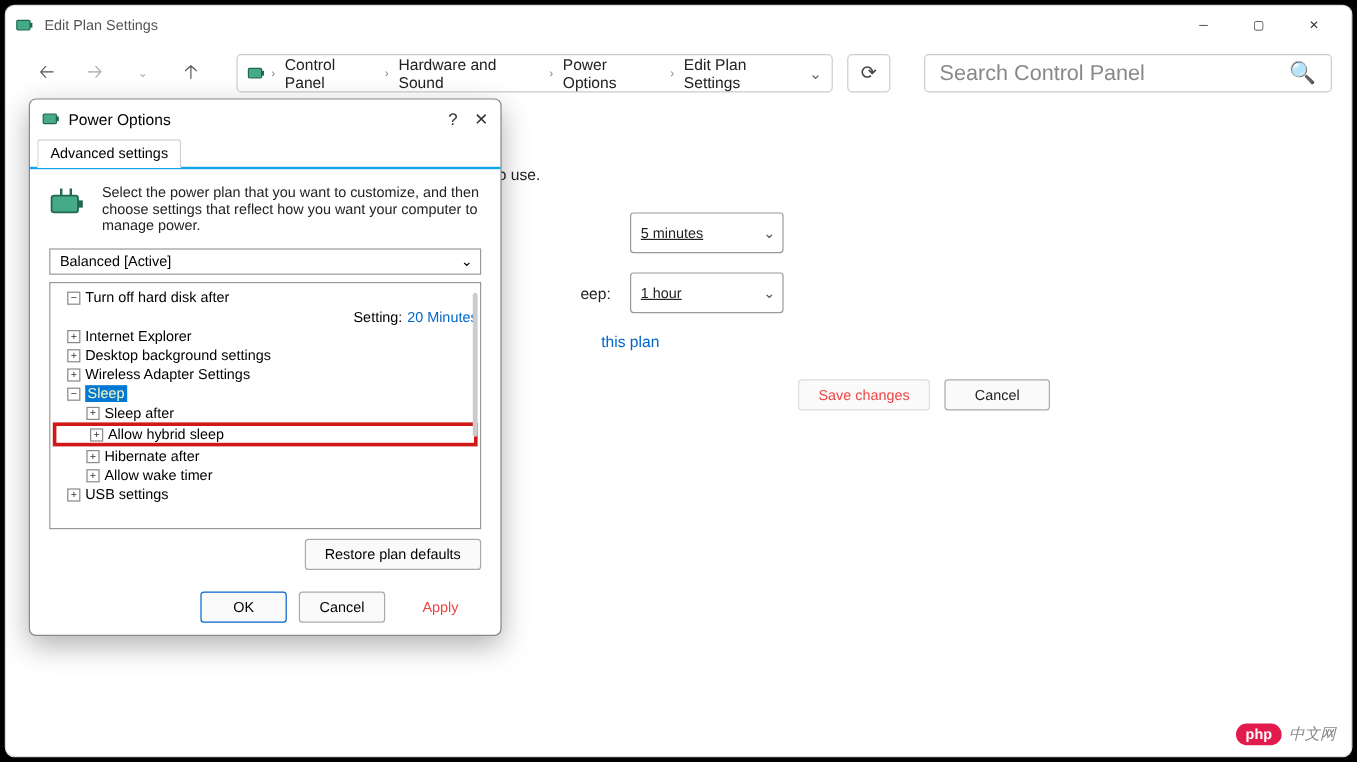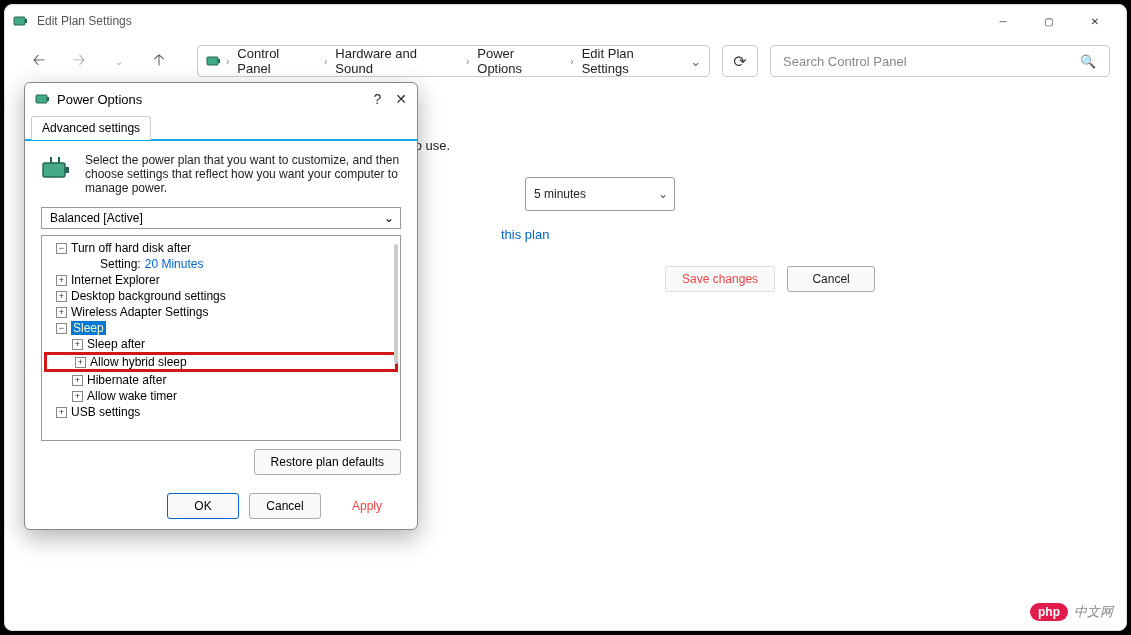--- a/index.html
+++ b/index.html
@@ -13,29 +13,29 @@
 .app-icon { width: 16px; height: 16px; margin-right: 8px; }
 
 .toolbar { height: 48px; display: flex; align-items: center; padding: 0 16px; gap: 4px; }
 .nav-arrow { width: 36px; height: 36px; display: flex; align-items: center; justify-content: center; color: #555; border-radius: 4px; }
 .nav-arrow.disabled { color: #aaa; }
 .address-bar { flex: 1; height: 32px; border: 1px solid #ccc; border-radius: 4px; display: flex; align-items: center; padding: 0 8px; font-size: 13px; color: #222; gap: 2px; margin-left: 16px; }
 .address-bar .crumb { padding: 2px 4px; }
 .address-bar .sep { color: #888; font-size: 10px; padding: 0 2px; }
 .address-bar .tail { margin-left: auto; display: flex; gap: 12px; color: #666; }
 .refresh-btn { width: 36px; height: 32px; display: flex; align-items: center; justify-content: center; border: 1px solid #ccc; border-radius: 4px; margin-left: 8px; color: #444; }
-.search-box { width: 340px; height: 32px; border: 1px solid #ccc; border-radius: 4px; display: flex; align-items: center; padding: 0 12px; margin-left: 8px; font-size: 13px; color: #888; }
+.search-box { width: 340px; height: 32px; border: 1px solid #ccc; border-radius: 4px; display: flex; align-items: center; padding: 0 12px; margin-left: 24px; font-size: 18px; color: #888; }
 .search-box .mag { margin-left: auto; color: #555; }
 
 .content-area { padding: 24px 24px 24px 180px; font-size: 13px; color: #222; }
 .content-area h2 { font-size: 18px; font-weight: 400; color: #0a6b3f; margin-bottom: 8px; }
 .content-area .desc { margin-bottom: 24px; }
 .row { display: flex; align-items: center; margin-bottom: 16px; }
 .row label { width: 340px; text-align: right; padding-right: 16px; }
-.select-fake { width: 150px; height: 24px; border: 1px solid #999; border-radius: 3px; display: flex; align-items: center; padding: 16px 8px; font-size: 12px; position: relative; }
+.select-fake { width: 128px; height: 24px; border: 1px solid #999; border-radius: 3px; display: flex; align-items: center; padding: 16px 8px; font-size: 12px; position: relative; text-decoration: underline; }
 .select-fake::after { content: "⌄"; position: absolute; right: 6px; color: #555; }
 .link { color: #0066cc; margin: 10px 0 10px 316px; font-size: 13px; }
 .footer-buttons { margin-top: 24px; margin-left: 480px; display: flex; gap: 12px; }
 .btn { min-width: 88px; height: 26px; border: 1px solid #aaa; background: #fafafa; border-radius: 3px; font-size: 12px; display: flex; align-items: center; justify-content: center; padding: 0 16px; }
 .btn.disabled { color: #ef4444; border-color: #ddd; }
 
 
 .dialog { position: absolute; left: 24px; top: 82px; width: 394px; height: 448px; background: #fff; border: 1px solid #888; border-radius: 6px; box-shadow: 0 8px 24px rgba(0,0,0,0.3); display: flex; flex-direction: column; }
 .dlg-title { height: 32px; display: flex; align-items: center; padding: 0 10px; font-size: 13px; }
 .dlg-title .ctl { margin-left: auto; display: flex; gap: 14px; color: #333; font-size: 14px; }
@@ -118,20 +118,26 @@
 
   <div class="content-area">
     <h2>he plan: Balanced</h2>
     <div class="desc">y settings that you want your computer to use.</div>
     <div class="row">
       <label></label>
       <div class="select-fake">
           <span>5 minutes</span>
         </div>
     </div>
+    <div class="row">
+      <label>eep:</label>
+      <div class="select-fake">
+          <span>1 hour</span>
+        </div>
+    </div>
     <div class="link">this plan</div>
     <div class="footer-buttons">
       <div class="btn disabled">Save changes</div>
       <div class="btn">Cancel</div>
     </div>
   </div>
 </div>
 
 <div class="dialog">
   <div class="dlg-title">
@@ -163,21 +169,21 @@
     </div>
     <div class="plan-select">
         <span>Balanced [Active]</span>
       </div>
     <div class="tree-box">
       <div class="scrollbar"></div>
       <div class="tree-item l1">
           <span class="expander">−</span>
           <span>Turn off hard disk after</span>
         </div>
-      <div class="tree-item l2" style="padding-left:56px;">
+      <div class="tree-item l2" style="padding-left:56px;justify-content:flex-end;">
           <span>Setting:</span>
           <span class="link-val">20 Minutes</span>
         </div>
       <div class="tree-item l1">
           <span class="expander">+</span>
           <span>Internet Explorer</span>
         </div>
       <div class="tree-item l1">
           <span class="expander">+</span>
           <span>Desktop background settings</span>

